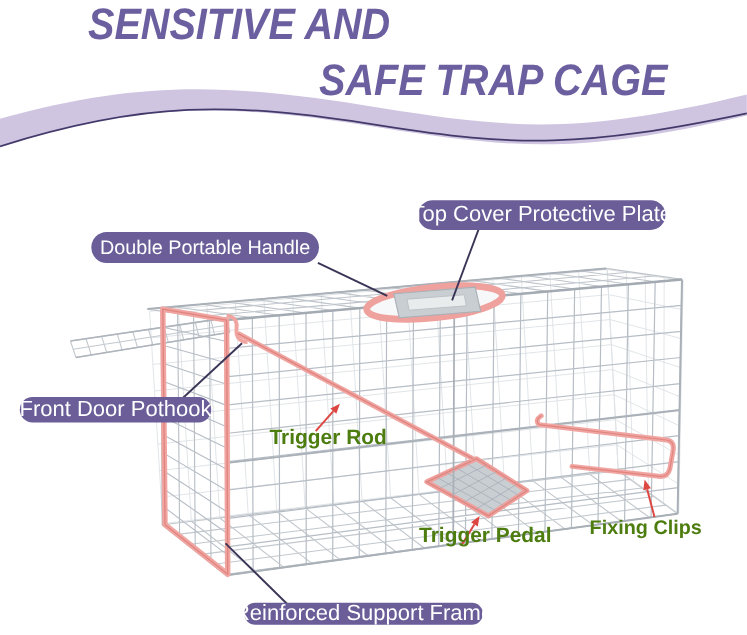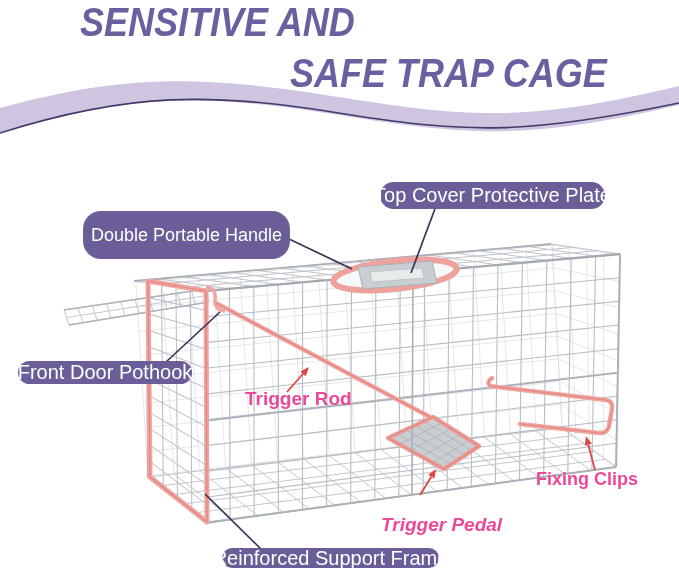--- a/index.html
+++ b/index.html
@@ -13,30 +13,30 @@
     font-size:40px;line-height:1;white-space:nowrap;letter-spacing:0px;
     transform:scaleX(.9);transform-origin:left top;
   }
   #title1{left:80px;top:2px;}
   #title2{left:290px;top:53px;}
   .pill{
     position:absolute;background:#6a5d98;color:#ffffff;border-radius:18px;
     display:flex;align-items:center;justify-content:center;
     font-size:20px;white-space:nowrap;box-sizing:border-box;
   }
-  #pill-handle{left:83px;top:211px;width:207px;height:48px;font-size:18px;}
+  #pill-handle{left:83px;top:211px;width:207px;height:28px;font-size:18px;}
   #pill-topcover{left:380px;top:182px;width:225px;height:27px;}
   #pill-pothook{left:18px;top:361px;width:174px;height:23px;}
   #pill-frame{left:222px;top:548px;width:217px;height:20px;}
   .redlabel{
-    position:absolute;color:#ec4899;font-weight:bold;white-space:nowrap;
+    position:absolute;color:#4d7c0f;font-weight:bold;white-space:nowrap;
     font-size:19px;line-height:1;
   }
   #lbl-rod{left:245px;top:389px;}
-  #lbl-pedal{left:381px;top:515px;font-style:italic;}
+  #lbl-pedal{left:381px;top:478px;}
   #lbl-clips{left:536px;top:470px;font-size:18px;}
 </style>
 </head>
 <body>
 
 <svg id="scene" viewBox="0 0 679 577" aria-hidden="true">
 
   <g>
     <path d="M0,108 C130,72 210,76 345,98 C470,118 530,122 679,86 L679,105 C530,140 470,136 345,116 C210,94 130,92 0,133 Z" fill="#cfc5e0"></path>
     <path d="M0,133 C130,92 210,92 345,114 C470,134 530,134 679,103" fill="none" stroke="#433a6b" stroke-width="1.6"></path>

